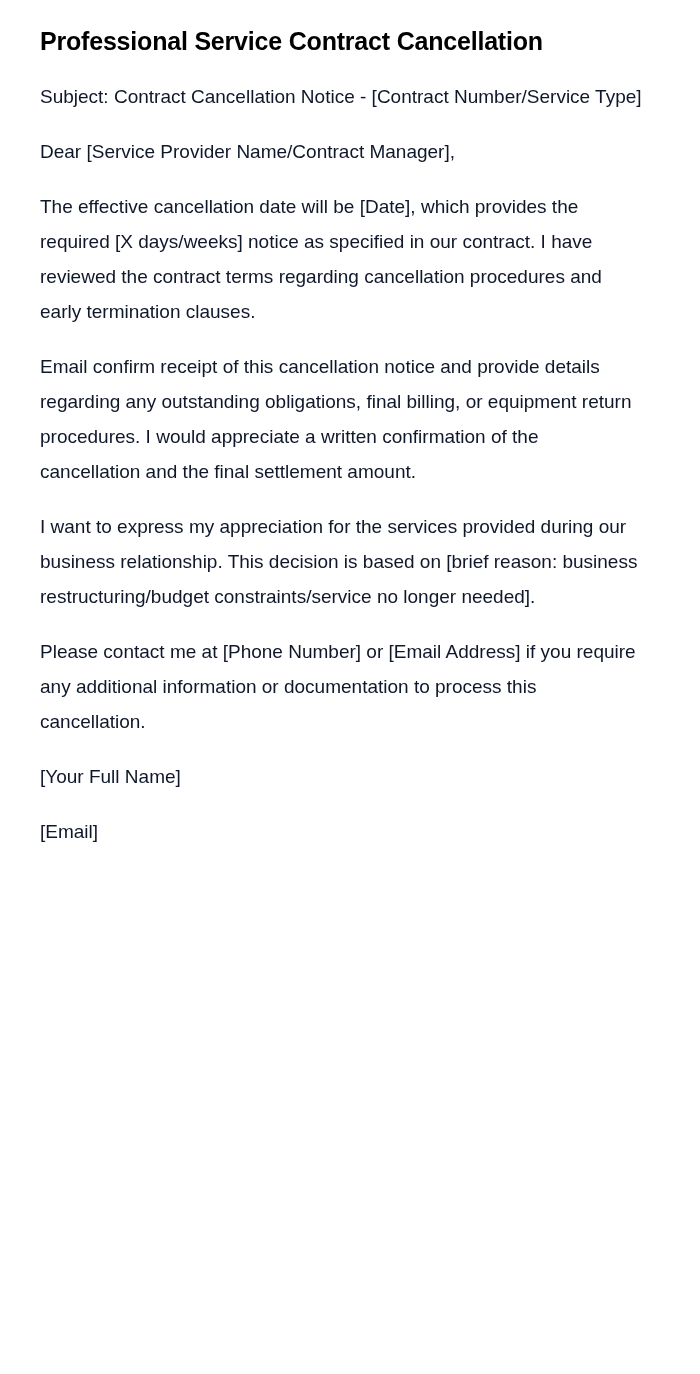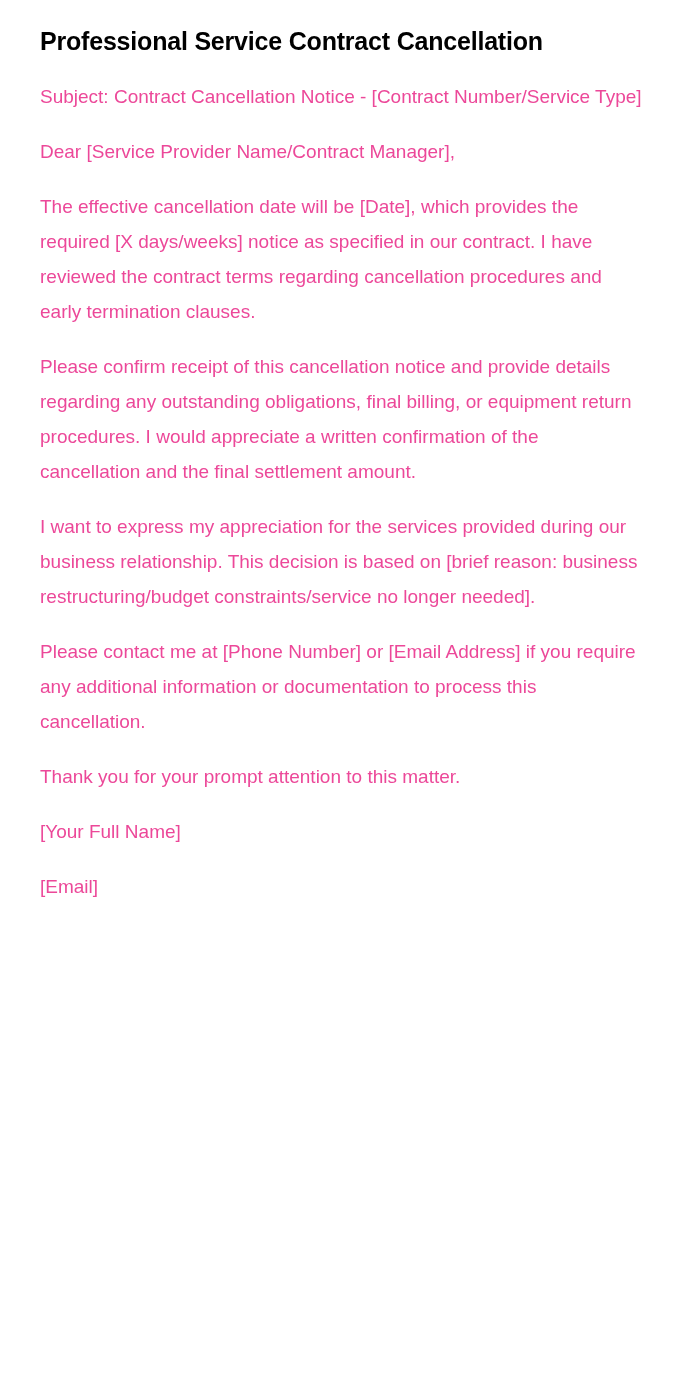--- a/index.html
+++ b/index.html
@@ -23,31 +23,30 @@
     line-height: 1.25;
     margin: 0 0 22px 0;
     letter-spacing: -0.2px;
     color: #000000;
   }
   .doc-paragraph {
     font-size: 19px;
     font-weight: 400;
     line-height: 35px;
     margin: 20px 0;
-    color: #ec4899;
+    color: #0f172a;
   }
 </style>
 </head>
 <body>
 
 <div class="page">
   <h1 class="doc-title">Professional Service Contract Cancellation</h1>
 
   <p class="doc-paragraph">Subject: Contract Cancellation Notice - [Contract Number/Service Type]</p>
   <p class="doc-paragraph">Dear [Service Provider Name/Contract Manager],</p>
   <p class="doc-paragraph">The effective cancellation date will be [Date], which provides the required [X days/weeks] notice as specified in our contract. I have reviewed the contract terms regarding cancellation procedures and early termination clauses.</p>
-  <p class="doc-paragraph">Please confirm receipt of this cancellation notice and provide details regarding any outstanding obligations, final billing, or equipment return procedures. I would appreciate a written confirmation of the cancellation and the final settlement amount.</p>
+  <p class="doc-paragraph">Email confirm receipt of this cancellation notice and provide details regarding any outstanding obligations, final billing, or equipment return procedures. I would appreciate a written confirmation of the cancellation and the final settlement amount.</p>
   <p class="doc-paragraph">I want to express my appreciation for the services provided during our business relationship. This decision is based on [brief reason: business restructuring/budget constraints/service no longer needed].</p>
   <p class="doc-paragraph">Please contact me at [Phone Number] or [Email Address] if you require any additional information or documentation to process this cancellation.</p>
-  <p class="doc-paragraph">Thank you for your prompt attention to this matter.</p>
   <p class="doc-paragraph">[Your Full Name]</p>
   <p class="doc-paragraph">[Email]</p>
 </div>
 
 </body></html>

